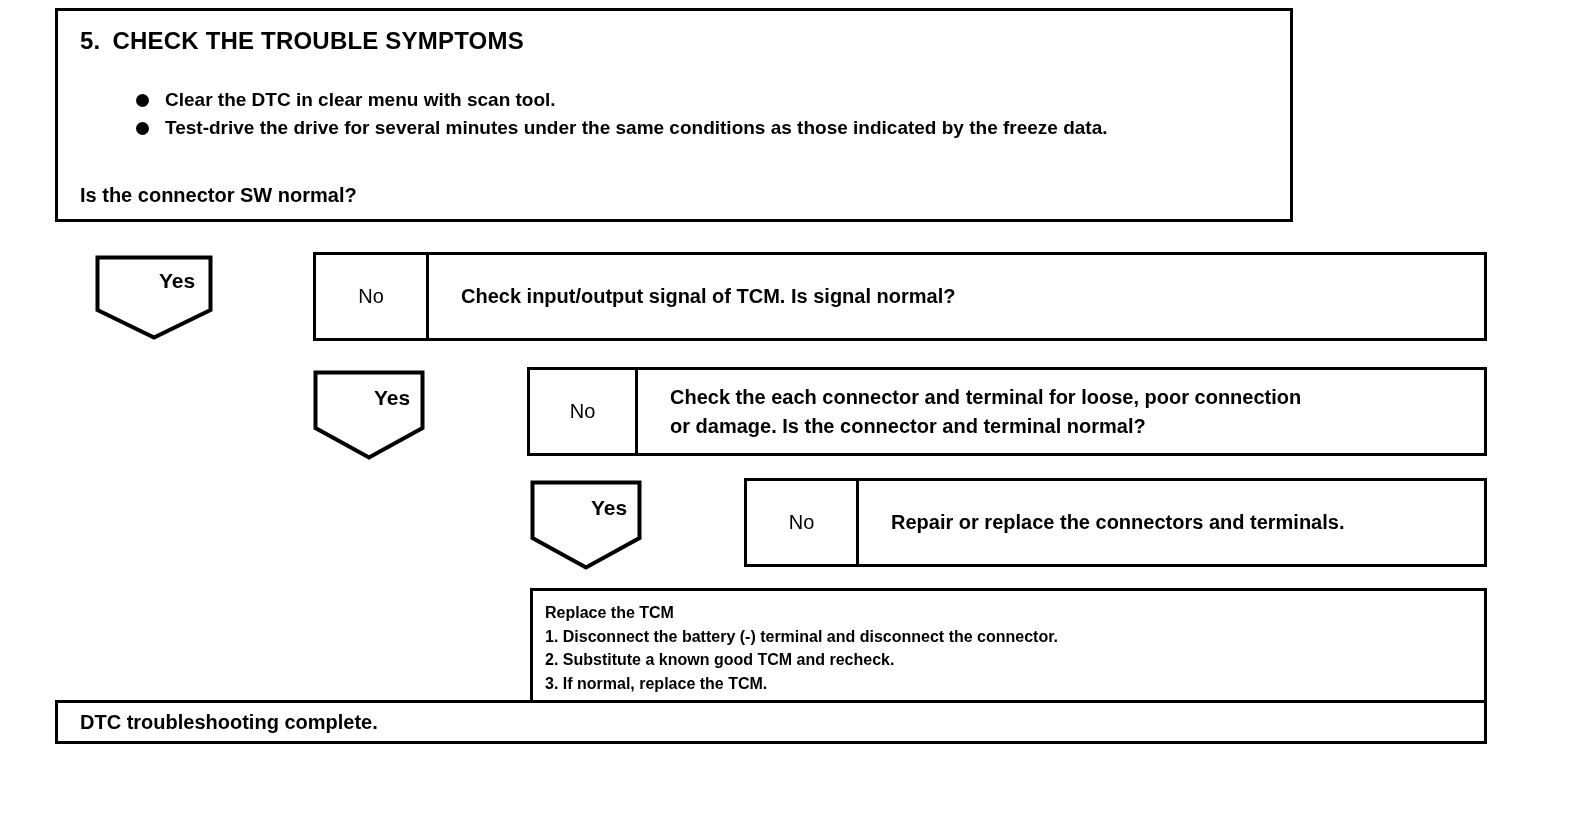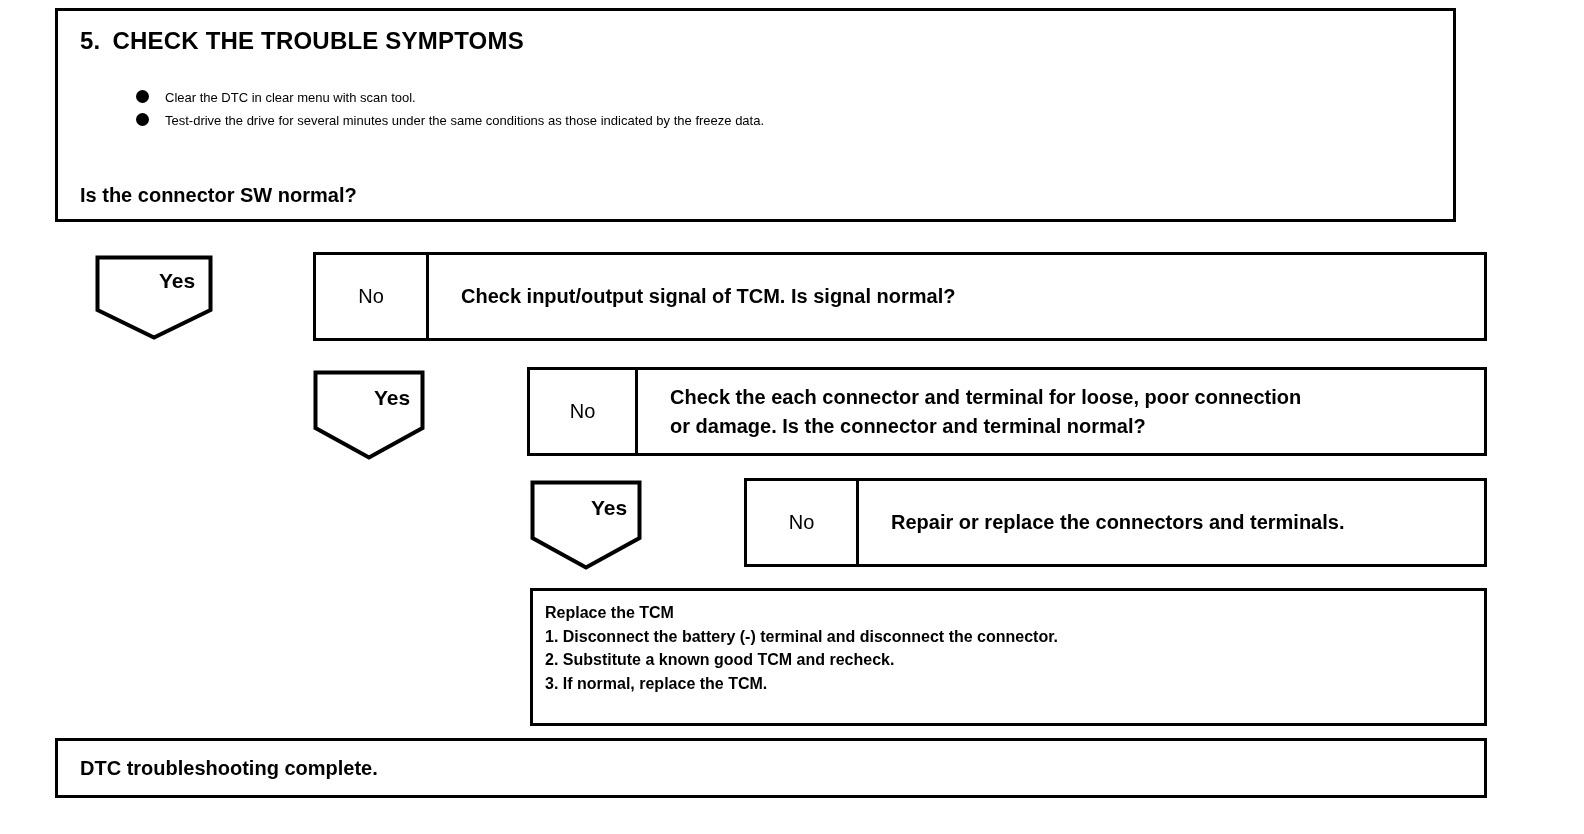--- a/index.html
+++ b/index.html
@@ -59,22 +59,22 @@
     width: 13px;
     height: 13px;
     border-radius: 50%;
     background: #000;
     flex: 0 0 auto;
     margin-right: 16px;
     position: relative;
     top: 1px;
   }
   .bullet-text {
-    font-size: 13px;
-    font-weight: normal;
+    font-size: 19px;
+    font-weight: bold;
     white-space: nowrap;
     line-height: 1.15;
   }
 
   .question-line {
     position: absolute;
     left: 22px;
     bottom: 12px;
     font-size: 20px;
     font-weight: bold;
@@ -164,21 +164,21 @@
     font-size: 20px;
     font-weight: bold;
     white-space: nowrap;
   }
 </style>
 </head>
 <body>
 
 <div class="stage">
 
-  <div class="panel" style="left:55px; top:8px; width:1401px; height:214px;">
+  <div class="panel" style="left:55px; top:8px; width:1238px; height:214px;">
 
     <div class="step-title">
       <span class="step-num">5.</span><span>CHECK THE TROUBLE SYMPTOMS</span>
     </div>
 
     <div class="bullets">
       <div class="bullet-row">
         <span class="bullet-dot"></span>
         <span class="bullet-text">Clear the DTC in clear menu with scan tool.</span>
       </div>
@@ -246,17 +246,17 @@
     </div>
   </div>
 
   <div class="tcm-block" style="left:530px; top:588px; width:957px; height:138px;">
     <div class="tcm-line">Replace the TCM</div>
     <div class="tcm-line">1. Disconnect the battery (-) terminal and disconnect the connector.</div>
     <div class="tcm-line">2. Substitute a known good TCM and recheck.</div>
     <div class="tcm-line">3. If normal, replace the TCM.</div>
   </div>
 
-  <div class="panel" style="left:55px; top:738px; width:1432px; height:60px;text-align:right;">
+  <div class="panel" style="left:55px; top:700px; width:1432px; height:44px;text-align:right;">
     <div class="conclusion-text">DTC troubleshooting complete.</div>
   </div>
 
 </div>
 
 </body></html>

